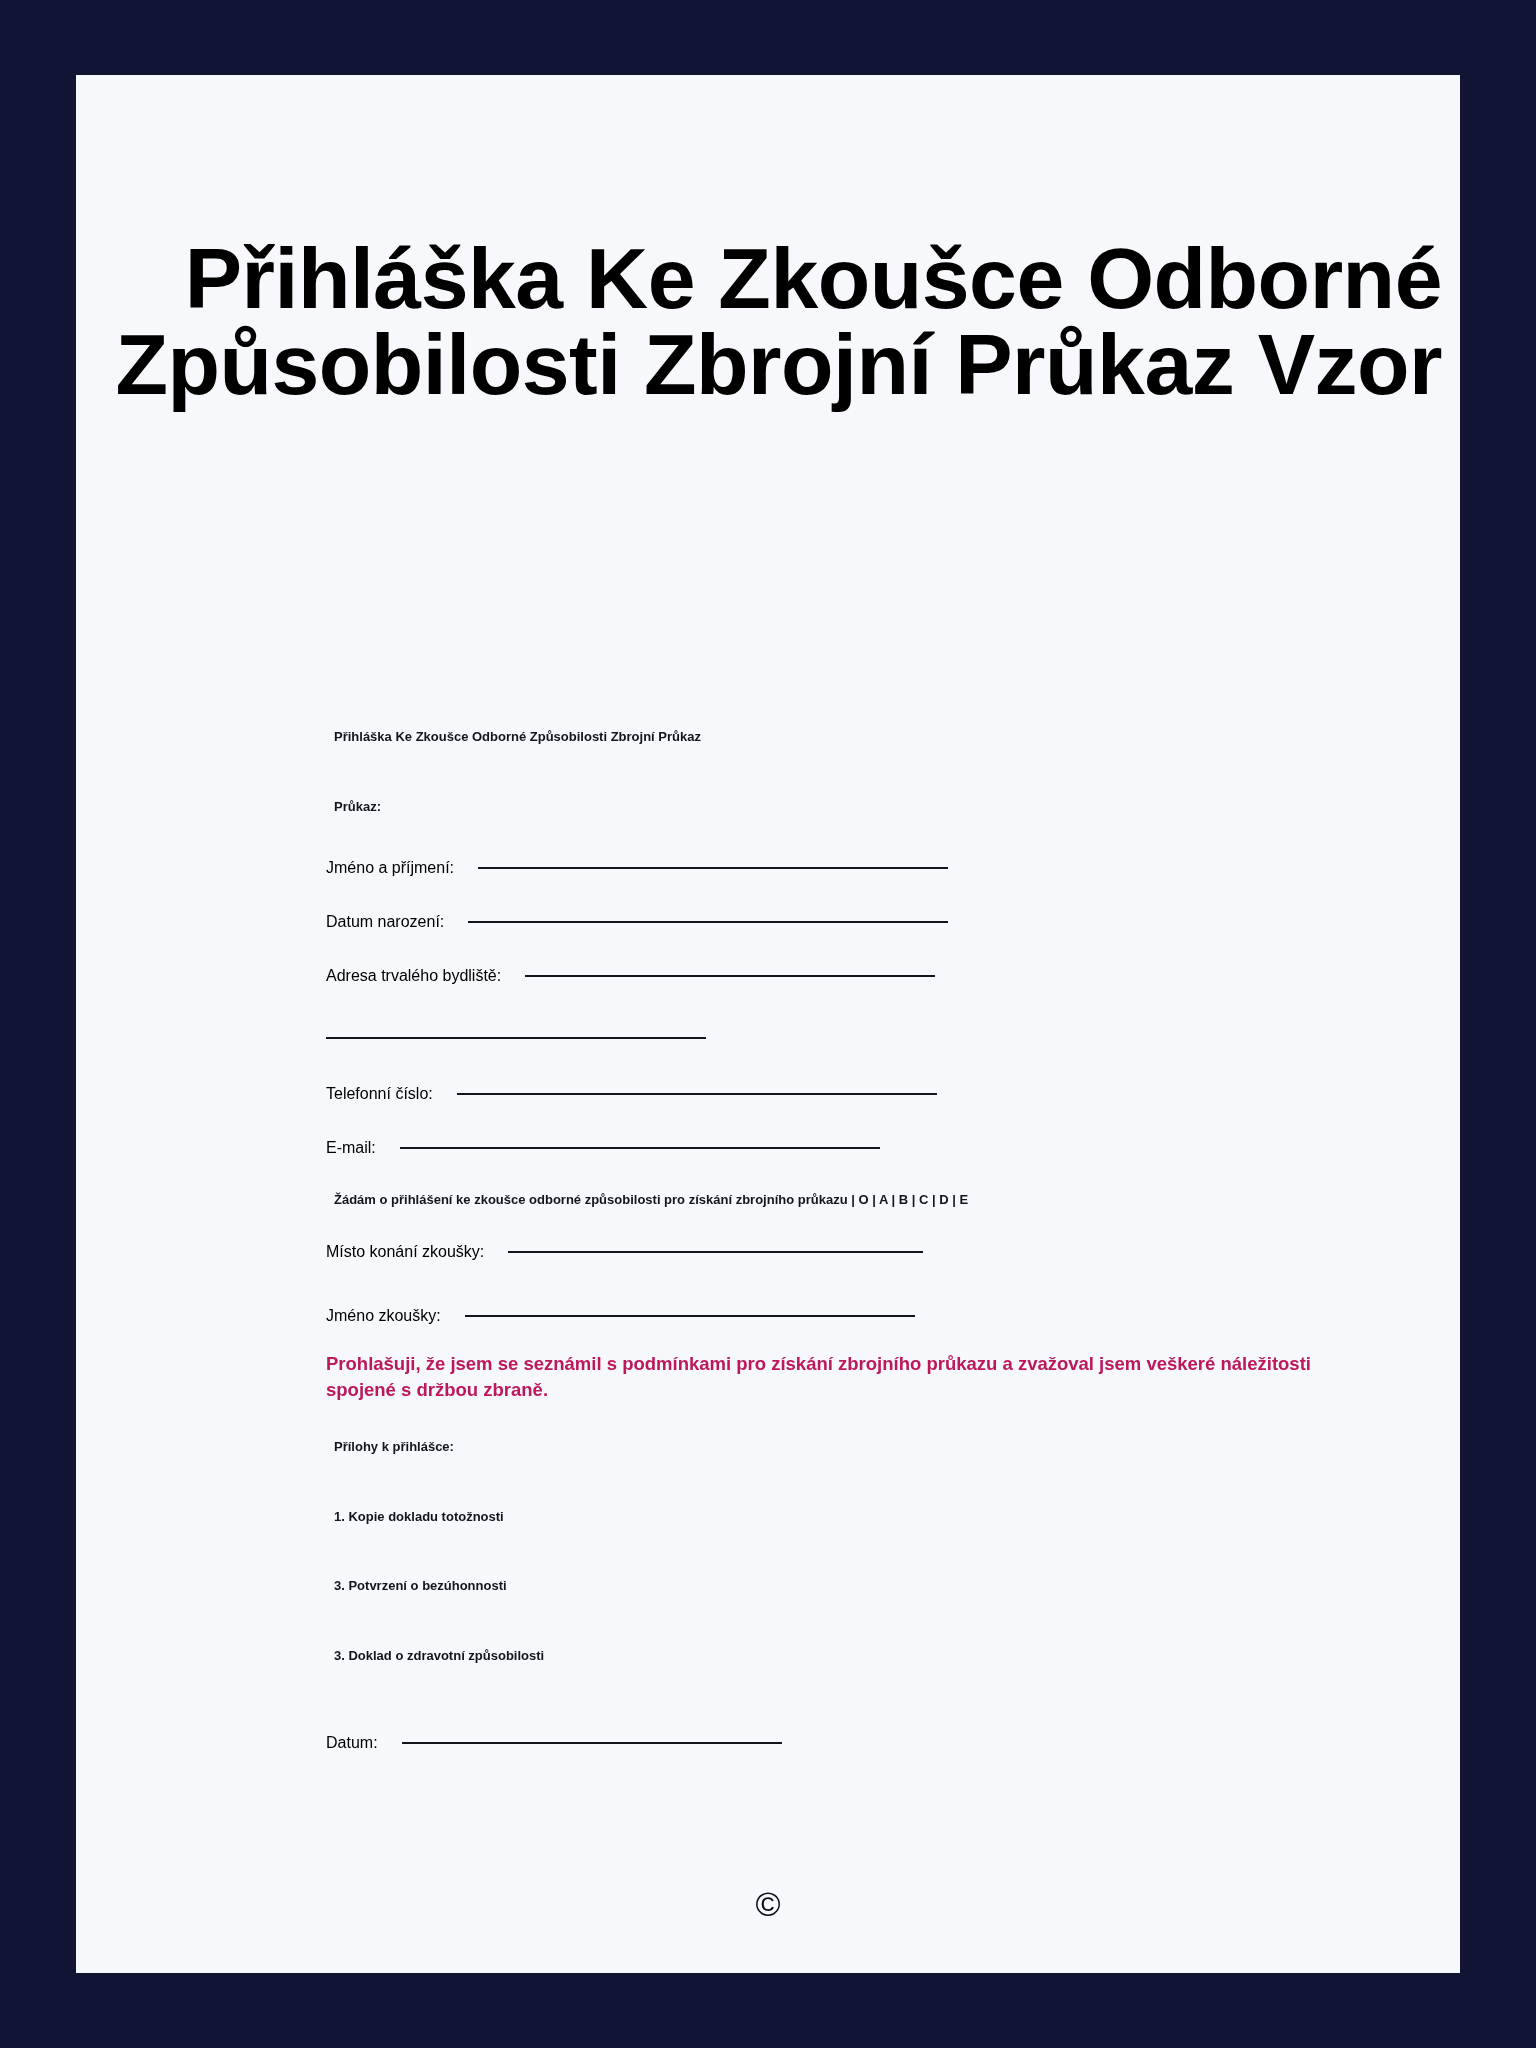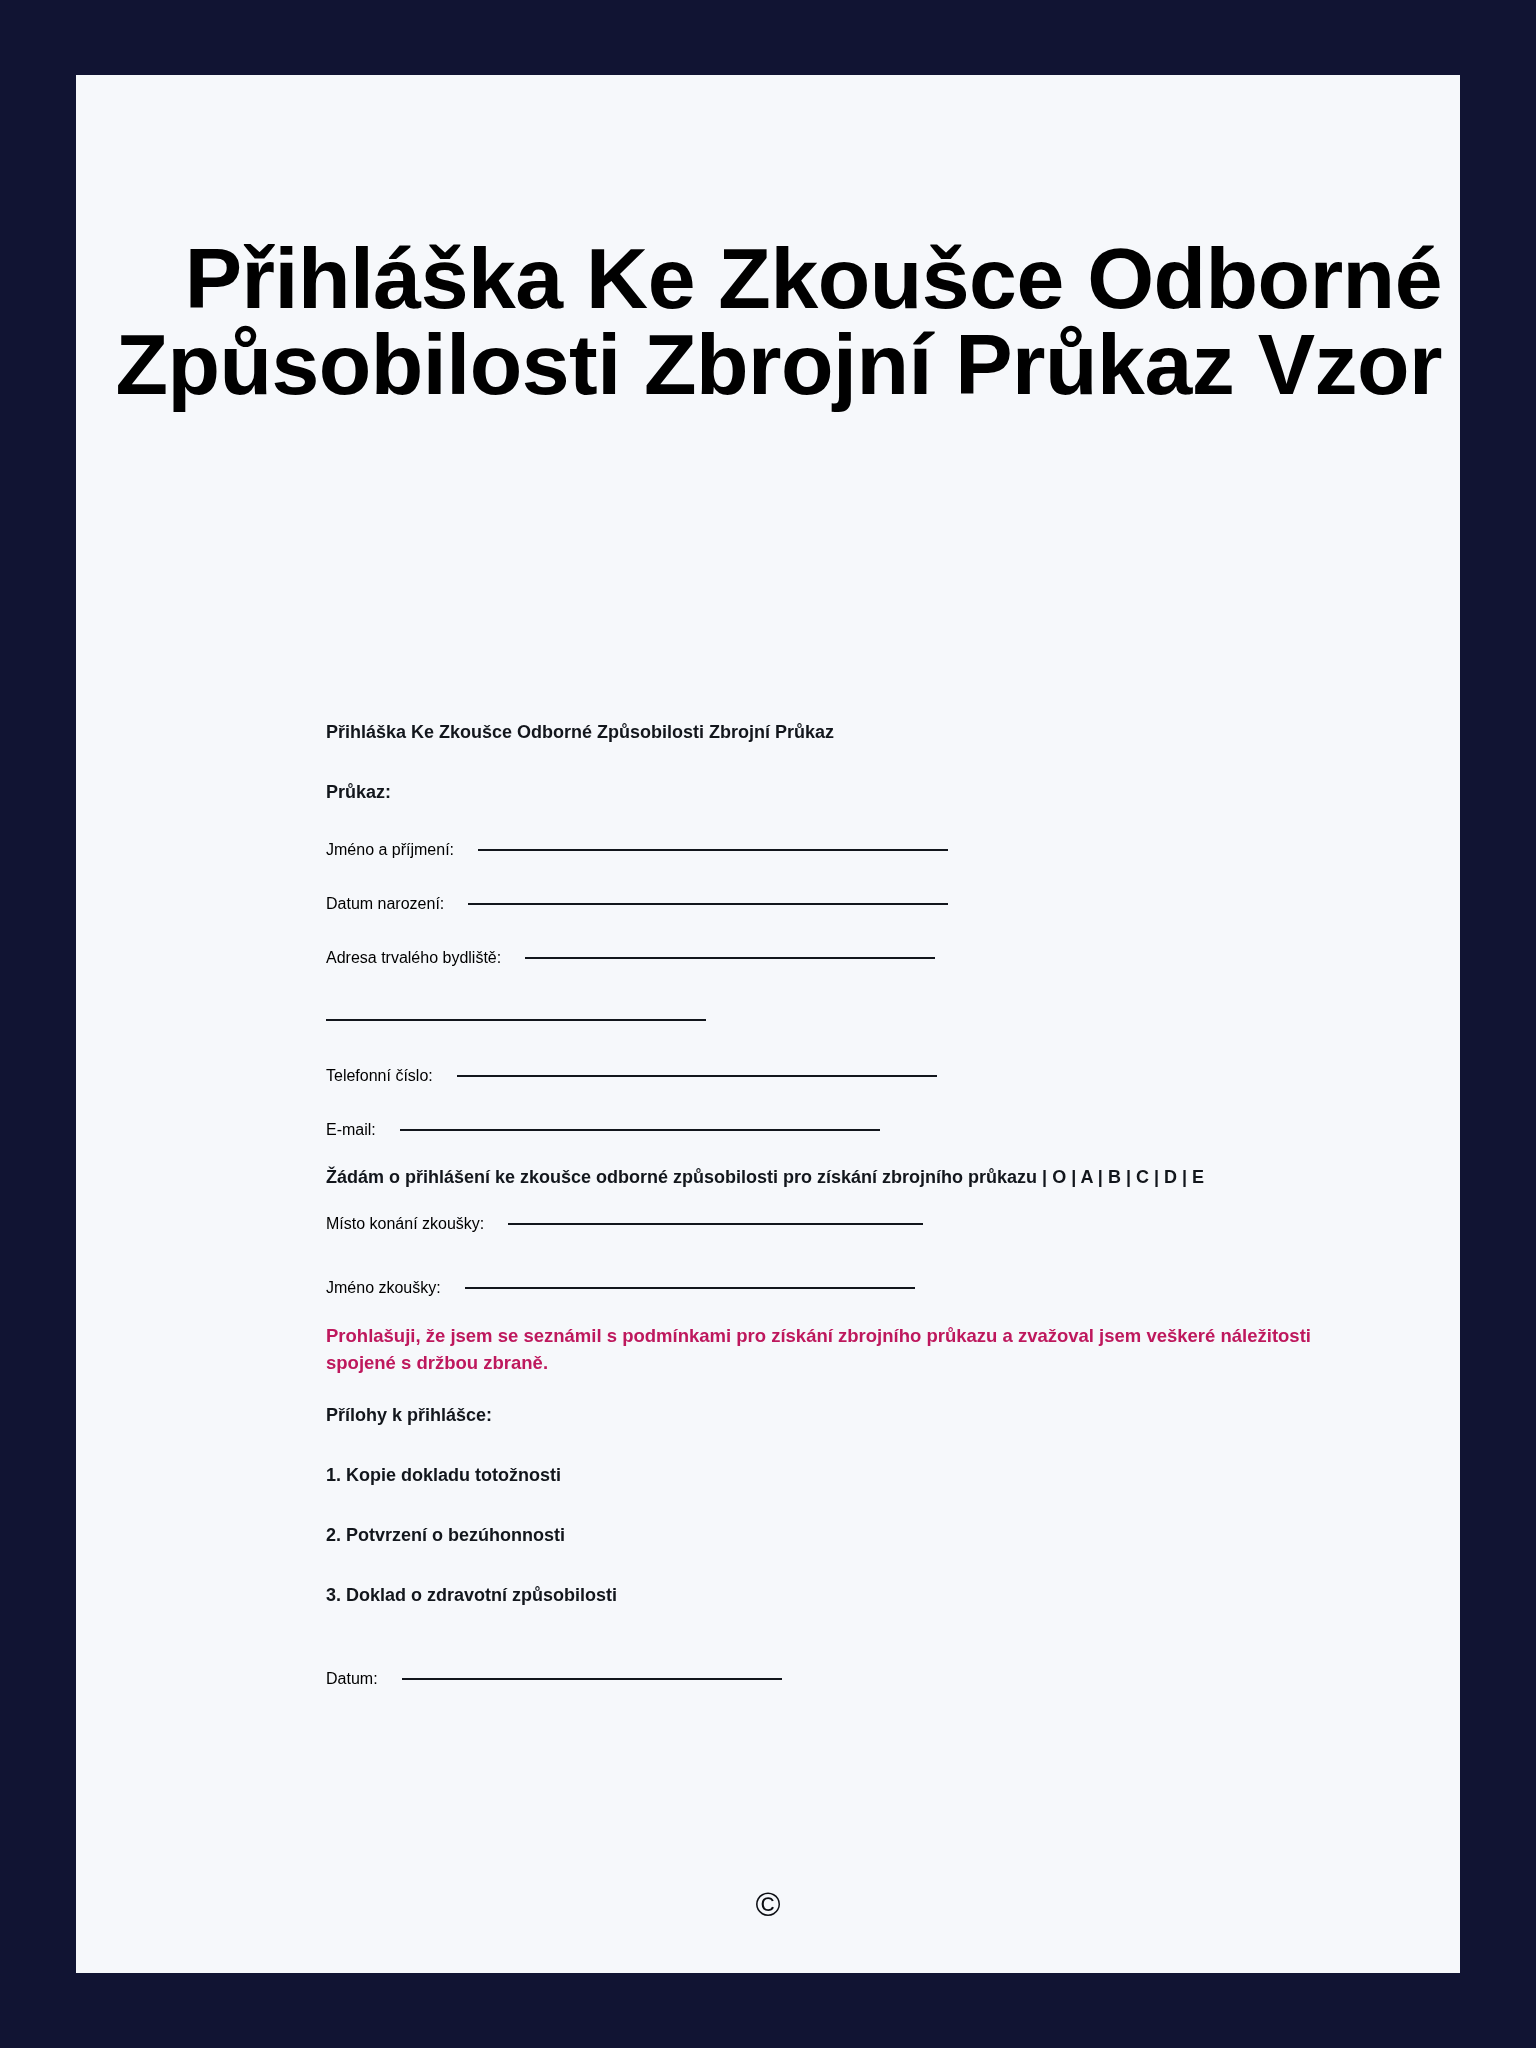--- a/index.html
+++ b/index.html
@@ -38,25 +38,25 @@
   }
 
   .body-block {
     position: absolute;
     left: 250px;
     top: 645px;
     width: 1010px;
   }
 
   .line {
-    font-size: 18px;
+    font-size: 13px;
     font-weight: bold;
     color: #12161c;
     line-height: 1.35;
-    margin: 0;
+    margin: 8px;
   }
 
   .gap-lg { height: 36px; }
   .gap-md { height: 26px; }
   .gap-sm { height: 16px; }
   .gap-xs { height: 10px; }
 
   .field {
     display: flex;
     align-items: baseline;
@@ -188,21 +188,21 @@
     <div class="gap-md"></div>
 
     <p class="line">Přílohy k přihlášce:</p>
 
     <div class="gap-lg"></div>
 
     <p class="line">1. Kopie dokladu totožnosti</p>
 
     <div class="gap-lg"></div>
 
-    <p class="line">2. Potvrzení o bezúhonnosti</p>
+    <p class="line">3. Potvrzení o bezúhonnosti</p>
 
     <div class="gap-lg"></div>
 
     <p class="line">3. Doklad o zdravotní způsobilosti</p>
 
     <div class="gap-lg"></div>
 
 
     <div class="gap-md"></div>
 

